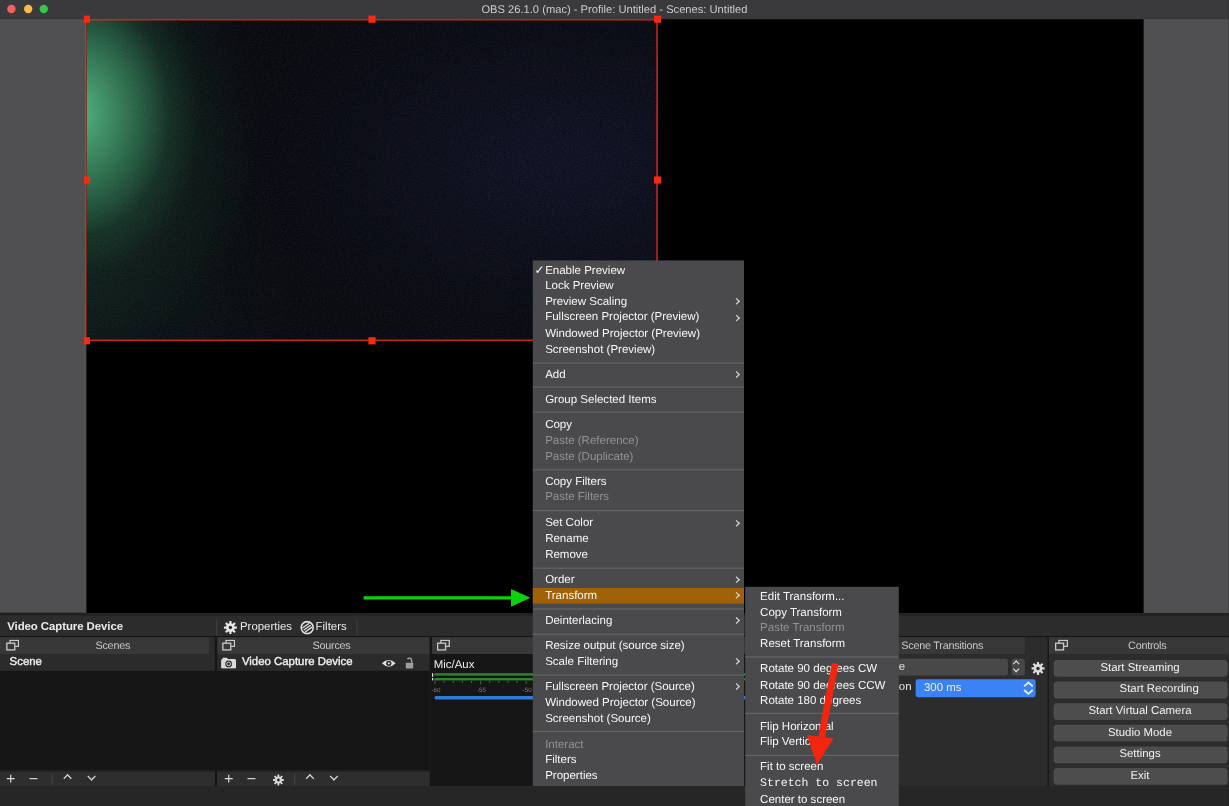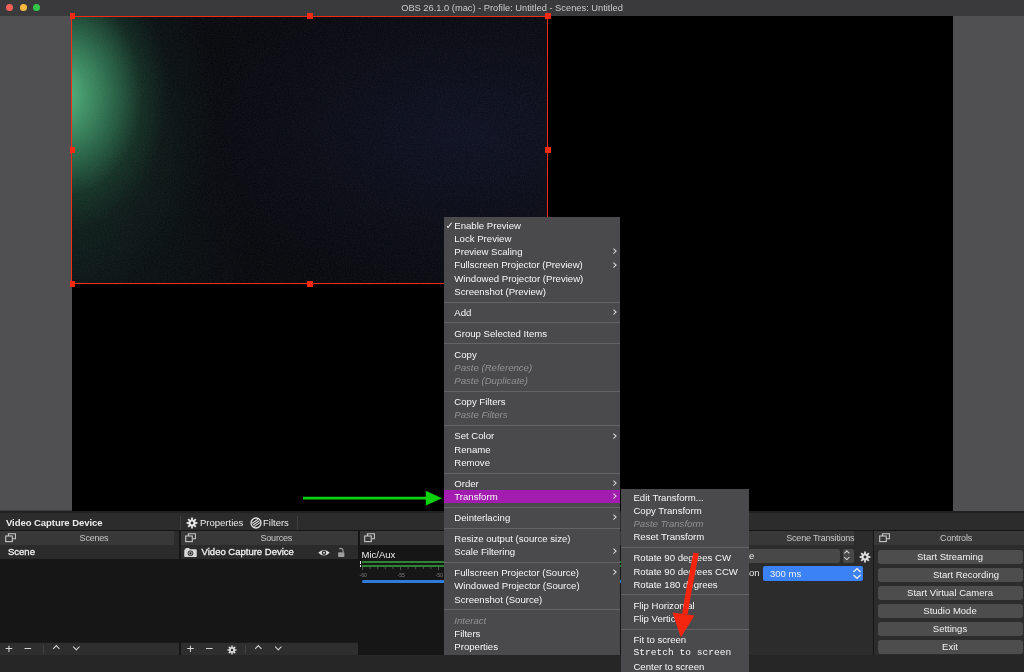--- a/index.html
+++ b/index.html
@@ -42,22 +42,22 @@
     border-top:1px solid #1c1c1c; }
 
   
   #statusbar { left:0; top:655.1px; width:1024px; height:16.9px; background:#262626;
     font-size:9.5px; font-weight:bold; color:#dedede; }
 
   
   .menu { position:absolute; background:#4a4a4c; font-size:9.6px; color:#f7f7f7;
     padding-top:1.5px; padding-bottom:1.5px; }
   .mi { height:13.3px; line-height:13.4px; padding-left:10.4px; position:relative; white-space:nowrap; }
-  .mi.dis { color:#929292;font-style:italic; }
-  .mi.hl { background:#a21caf; }
+  .mi.dis { color:#929292; }
+  .mi.hl { background:#a16207; }
   .msep { height:0; border-top:1px solid #646466; margin:3.3px 0; }
   .sub-arrow { position:absolute; right:4.5px; top:4.2px; width:3.6px; height:3.6px;
     border-top:1.1px solid #d8d8d8; border-right:1.1px solid #d8d8d8; transform:rotate(45deg); }
   .chk { position:absolute; left:1.5px; top:0; font-size:10px; }
 
   
   .t95 { font-size:9.5px; color:#ececec; }
 
   
   .cbtn { position:absolute; left:877.5px; width:145px; height:13.9px; background:#4d4d4d;
@@ -135,21 +135,21 @@
     </svg>
     <span class="t95" style="position:absolute; left:263px; top:4px;">Filters</span>
     <div style="position:absolute; left:297px; top:3px; width:1px; height:14px; background:#3d3d3d;"></div>
   </div>
 
   <div id="docks" class="abs">
 
     <div class="dockhead" style="left:0; width:174px;">Scenes</div>
     <div class="dockhead" style="left:180.6px; width:177.4px;">Sources</div>
     <div class="dockhead" style="left:359.6px; width:358.9px;"></div>
-    <div class="dockhead" style="left:702px; width:152.4px;text-align:right;">Scene Transitions</div>
+    <div class="dockhead" style="left:702px; width:152.4px;">Scene Transitions</div>
     <div class="dockhead" style="left:874.1px; width:149.9px;">Controls</div>
 
     <svg class="flic" style="left:5px;" width="11" height="10" viewBox="0 0 11 10">
         <rect x="0.7" y="3" width="6.6" height="5.6" fill="none" stroke="#c8c8c8" stroke-width="1.1"></rect>
         <path d="M3.4 3V0.7h7v5h-2.7" fill="none" stroke="#c8c8c8" stroke-width="1.1"></path>
       </svg>
     <svg class="flic" style="left:184.5px;" width="11" height="10" viewBox="0 0 11 10">
         <rect x="0.7" y="3" width="6.6" height="5.6" fill="none" stroke="#c8c8c8" stroke-width="1.1"></rect>
         <path d="M3.4 3V0.7h7v5h-2.7" fill="none" stroke="#c8c8c8" stroke-width="1.1"></path>
       </svg>

